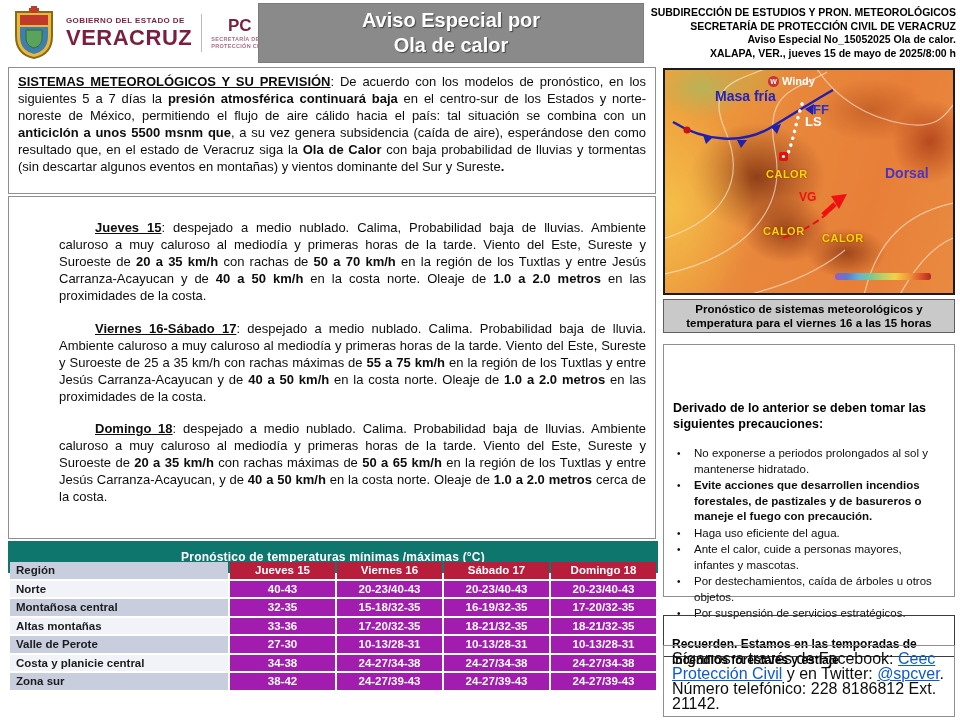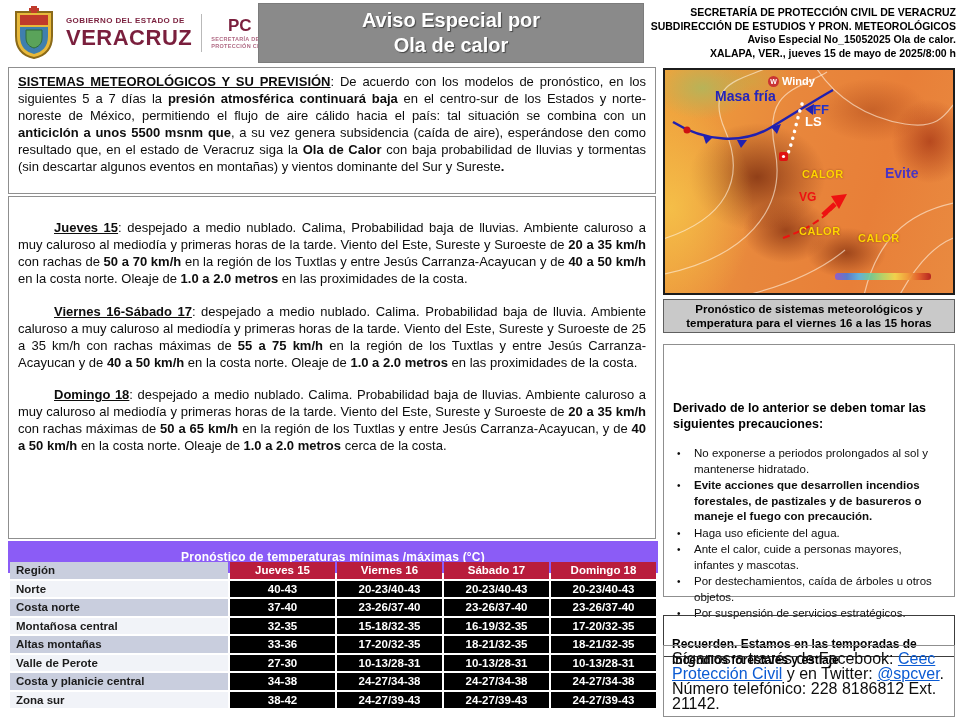--- a/index.html
+++ b/index.html
@@ -31,38 +31,38 @@
     text-align:right;
   }
   .org-block{
     right:4px;top:6px;width:315px;text-align:right;
     font-size:10.5px;font-weight:bold;line-height:13.5px;color:#000;
   }
 
   
   .txt-box{border:1px solid #8f8f8f;background:#fff;}
   .para{font-size:13px;line-height:17px;text-align:justify;color:#0d0d0d;}
-  .indent{text-indent:36px;}
+  .indent{text-indent:36px;margin-left:41px;}
   #box-sistemas{left:8px;top:67px;width:648px;height:127px;padding:5px 9px;box-sizing:border-box;}
   #box-pronostico{left:8px;top:196px;width:648px;height:343px;padding:6px 9px;box-sizing:border-box;}
   .gap{height:16px;}
   .gap-s{height:15px;}
 
   
   .table-title{
-    left:8px;top:541px;width:650px;height:32px;background:#8b5cf6;color:#fff;
+    left:8px;top:541px;width:650px;height:32px;background:#0f766e;color:#fff;
     font-weight:bold;font-size:12px;display:flex;align-items:center;justify-content:center;
     letter-spacing:.2px;
   }
   table.temp{position:absolute;left:8px;top:560px;width:650px;border-collapse:separate;border-spacing:2px;table-layout:fixed;}
   table.temp th,table.temp td{height:16.5px;font-size:11.5px;font-weight:bold;padding:0 6px;overflow:hidden;white-space:nowrap;}
   table.temp col.c-region{width:218px;}
   table.temp th.region,table.temp td.region{text-align:left;color:#1c1c1c;}
   table.temp th.day{background:#b91d3c;color:#fff;text-align:center;}
-  table.temp td.val{background:#000000;color:#fff;text-align:center;}
+  table.temp td.val{background:#a21caf;color:#fff;text-align:center;}
   table.temp thead th.region{background:#c9cede;}
   table.temp tbody tr:nth-child(odd) td.region{background:#f1f3f8;}
   table.temp tbody tr:nth-child(even) td.region{background:#c9cede;}
 
   
   .map-box{left:663px;top:68px;width:292px;height:227px;border:2px solid #1c1c1c;box-sizing:border-box;overflow:hidden;}
   .map-bg{position:absolute;inset:0;
     background:
       radial-gradient(ellipse 70px 45px at 13% 8%, rgba(170,185,95,.8), rgba(170,185,95,0) 70%),
       radial-gradient(ellipse 55px 35px at 30% 5%, rgba(200,170,70,.6), transparent 70%),
@@ -71,21 +71,21 @@
       radial-gradient(ellipse 60px 45px at 42% 72%, rgba(125,42,14,.7), transparent 72%),
       radial-gradient(ellipse 55px 35px at 63% 82%, rgba(120,40,12,.65), transparent 72%),
       radial-gradient(ellipse 55px 60px at 92% 32%, rgba(150,35,12,.6), transparent 70%),
       radial-gradient(ellipse 80px 45px at 72% 18%, rgba(160,60,20,.45), transparent 70%),
       linear-gradient(105deg,#f0a43c,#e8873c 40%,#e87f38 70%,#e98a40);
   }
   .map-label{position:absolute;font-weight:bold;white-space:nowrap;}
   .l-masa{left:50px;top:18px;color:#2424bb;font-size:14px;}
   .l-ff{left:148px;top:32px;color:#2433cc;font-size:13px;}
   .l-ls{left:140px;top:44px;color:#ffffff;font-size:13px;}
-  .l-calor{color:#ffd400;font-size:11px;letter-spacing:.5px;text-shadow:0 0 2px rgba(90,30,0,.6);margin-left:36px;}
+  .l-calor{color:#ffd400;font-size:11px;letter-spacing:.5px;text-shadow:0 0 2px rgba(90,30,0,.6);}
   .l-calor1{left:101px;top:98px;}
   .l-calor2{left:98px;top:155px;}
   .l-calor3{left:157px;top:162px;}
   .l-vg{left:134px;top:120px;color:#ee1111;font-size:12px;}
   .l-dorsal{left:220px;top:95px;color:#4a35c2;font-size:14px;}
   .windy{left:103px;top:5px;display:flex;align-items:center;font-size:11px;color:#fff;font-weight:bold;}
   .windy-dot{width:11px;height:11px;border-radius:50%;background:#c93333;color:#fff;font-size:7px;display:flex;align-items:center;justify-content:center;margin-right:3px;}
   .temp-scale{left:170px;top:203px;width:96px;height:7px;border-radius:3px;opacity:.9;
     background:linear-gradient(to right,#8a5bd6,#4f7ad9,#57b7e8,#6fcf97,#b5d96a,#f2d94e,#f2a23c,#e05a2b,#b01c1c);}
 
@@ -128,22 +128,22 @@
     <span class="pc-small">PROTECCIÓN CIVIL</span>
   </div>
 </div>
 
 <div class="abs title-banner">
   <span>Aviso Especial por</span>
   <span>Ola de calor</span>
 </div>
 
 <div class="abs org-block">
+  <div>SUBDIRECCIÓN DE ESTUDIOS Y PRON. METEOROLÓGICOS</div>
   <div>SECRETARÍA DE PROTECCIÓN CIVIL DE VERACRUZ</div>
-  <div>SUBDIRECCIÓN DE ESTUDIOS Y PRON. METEOROLÓGICOS</div>
   <div>Aviso Especial No_15052025 Ola de calor.</div>
   <div>XALAPA, VER.,  jueves 15 de mayo de 2025/8:00 h</div>
 </div>
 
 <div id="box-sistemas" class="abs txt-box">
   <div class="para"><span class="b u">SISTEMAS METEOROLÓGICOS Y SU PREVISIÓN</span><span>: De acuerdo con los modelos de pronóstico, en los siguientes 5 a 7 días la </span><span class="b">presión atmosférica continuará baja</span><span> en el centro-sur de los Estados y norte-noreste de México, permitiendo el flujo de aire cálido hacia el país: tal situación se combina con un </span><span class="b">anticiclón a unos 5500 msnm que</span><span>, a su vez genera subsidencia (caída de aire), esperándose den como resultado que, en el estado de Veracruz siga la </span><span class="b">Ola de Calor</span><span> con baja probabilidad de lluvias y tormentas (sin descartar algunos eventos en montañas) y vientos dominante del Sur y Sureste</span><span class="b">.</span></div>
 </div>
 
 <div id="box-pronostico" class="abs txt-box">
   <div class="gap"></div>
@@ -175,27 +175,20 @@
   </thead>
   <tbody>
       <tr>
         <td class="region">Norte</td>
         <td class="val">40-43</td>
         <td class="val">20-23/40-43</td>
         <td class="val">20-23/40-43</td>
         <td class="val">20-23/40-43</td>
       </tr>
       <tr>
-        <td class="region">Costa norte</td>
-        <td class="val">37-40</td>
-        <td class="val">23-26/37-40</td>
-        <td class="val">23-26/37-40</td>
-        <td class="val">23-26/37-40</td>
-      </tr>
-      <tr>
         <td class="region">Montañosa central</td>
         <td class="val">32-35</td>
         <td class="val">15-18/32-35</td>
         <td class="val">16-19/32-35</td>
         <td class="val">17-20/32-35</td>
       </tr>
       <tr>
         <td class="region">Altas montañas</td>
         <td class="val">33-36</td>
         <td class="val">17-20/32-35</td>
@@ -263,21 +256,21 @@
     <span class="windy-dot">W</span>
     <span>Windy</span>
   </div>
   <div class="map-label l-masa">Masa fría</div>
   <div class="map-label l-ff">FF</div>
   <div class="map-label l-ls">LS</div>
   <div class="map-label l-calor l-calor1">CALOR</div>
   <div class="map-label l-calor l-calor2">CALOR</div>
   <div class="map-label l-calor l-calor3">CALOR</div>
   <div class="map-label l-vg">VG</div>
-  <div class="map-label l-dorsal">Evite</div>
+  <div class="map-label l-dorsal">Dorsal</div>
   <div class="abs temp-scale"></div>
 </div>
 
 <div class="abs map-caption">Pronóstico de sistemas meteorológicos y temperatura para el viernes 16 a las 15 horas</div>
 
 <div class="abs prec-box">
   <div class="prec-intro">Derivado de lo anterior se deben tomar las siguientes precauciones:</div>
   <div class="prec-list">
       <div class="bullet-row">
         <span class="marker">•</span>

